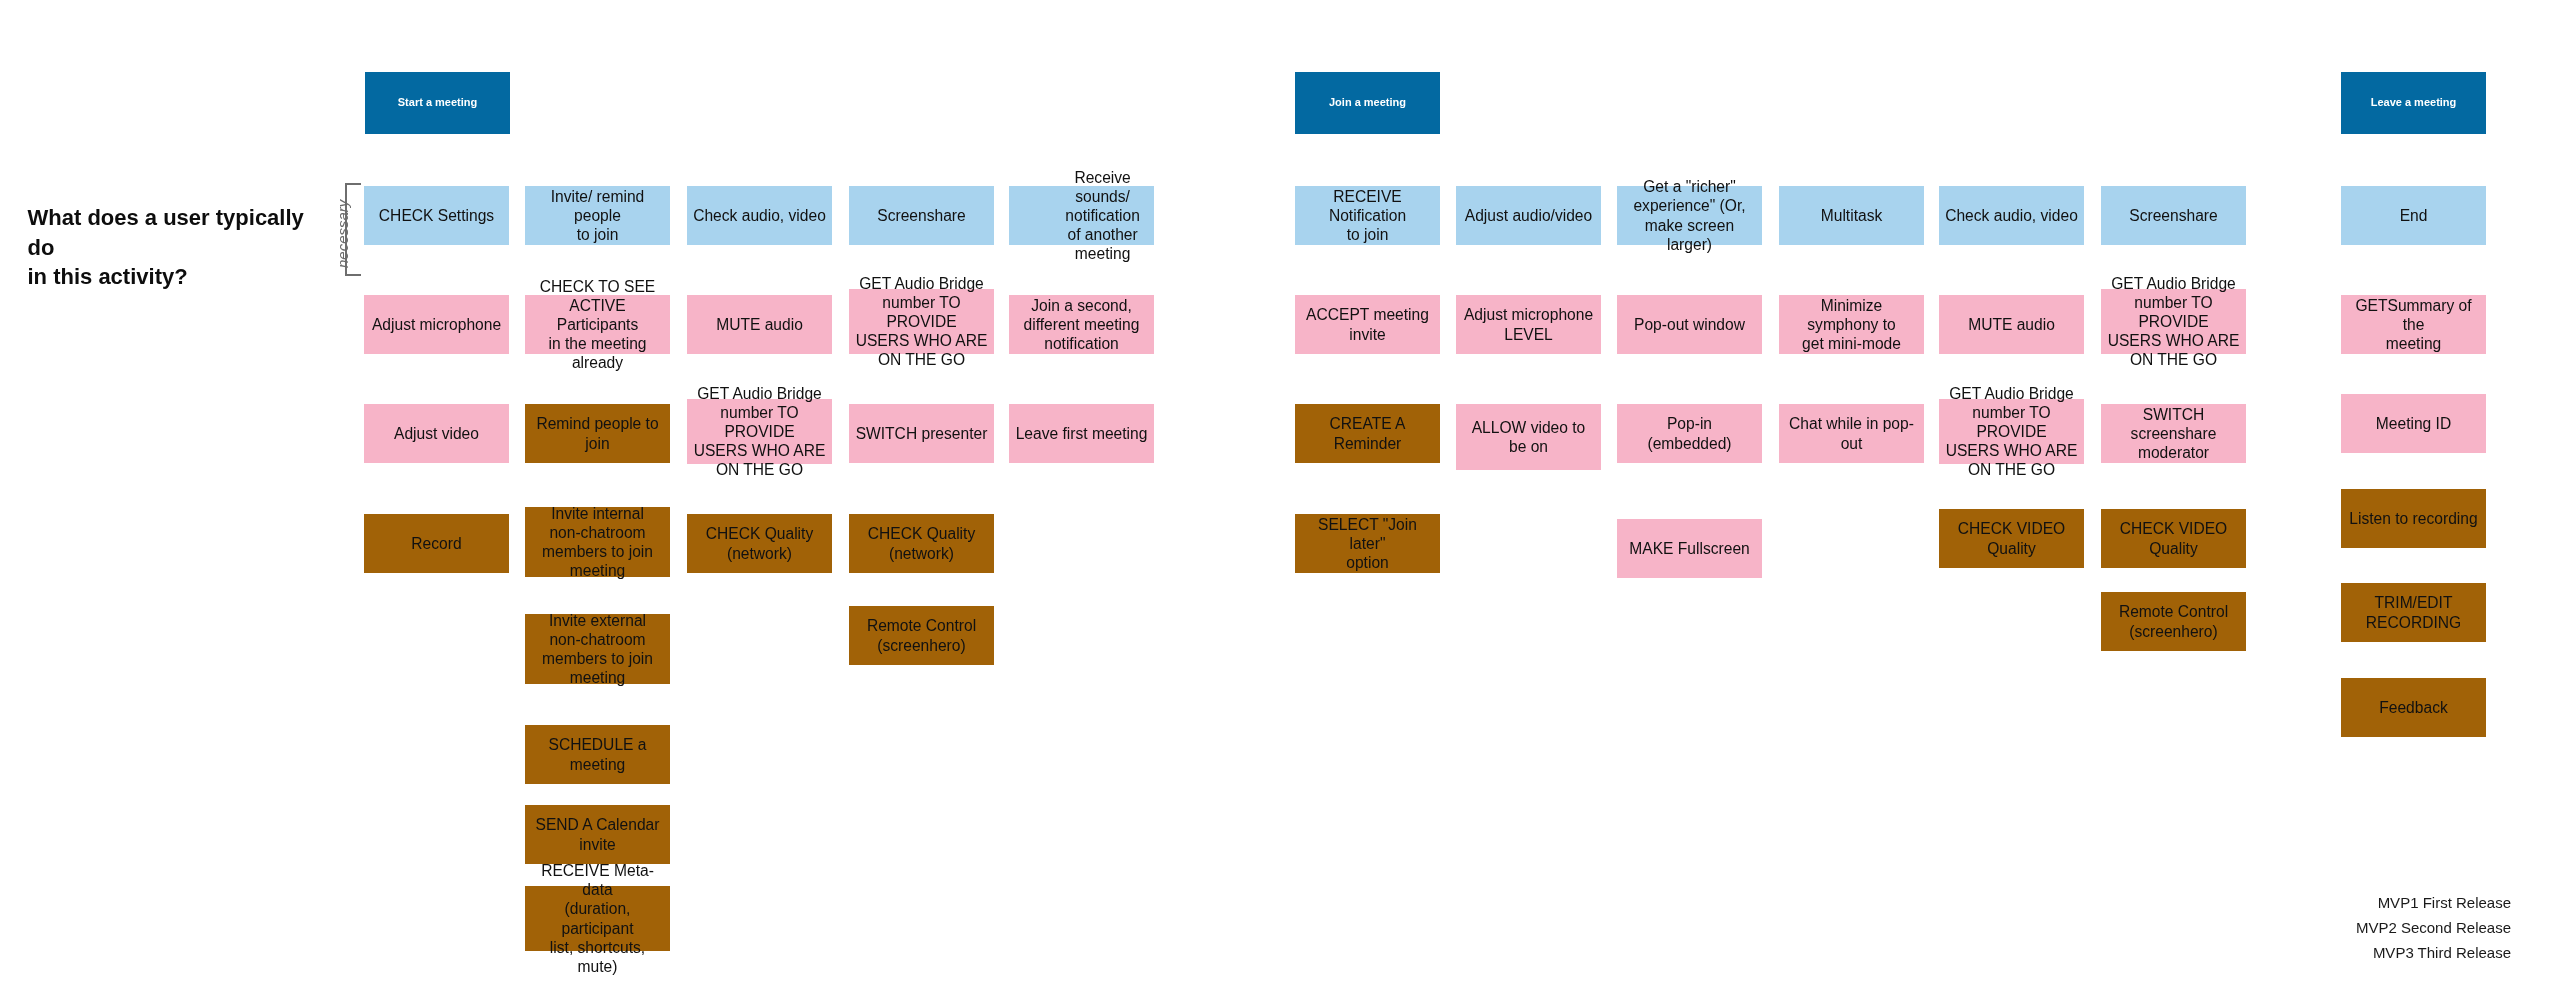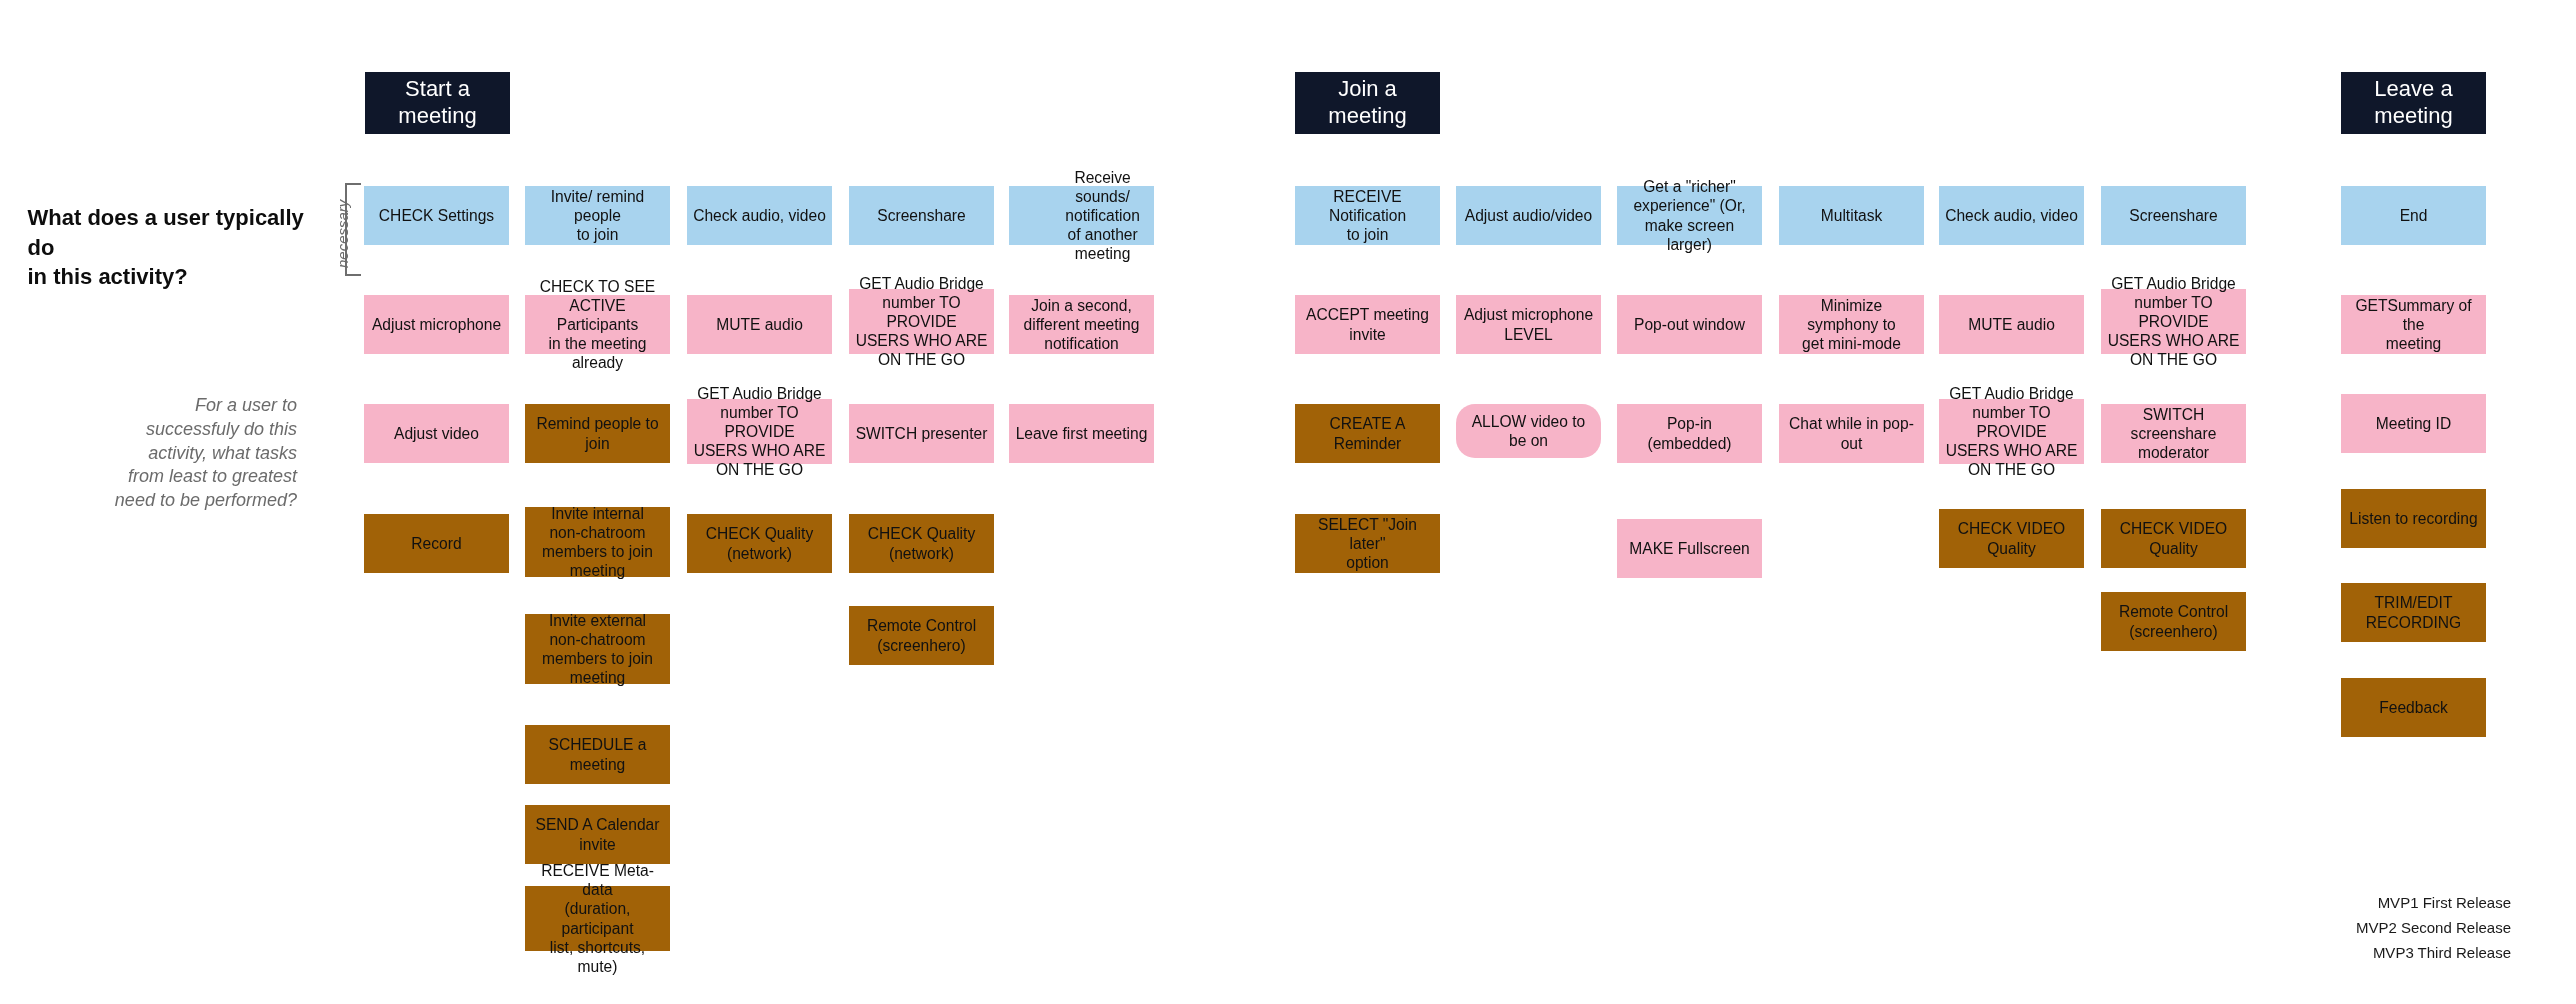--- a/index.html
+++ b/index.html
@@ -56,24 +56,24 @@
     align-items:center;
     justify-content:center;
     text-align:center;
     font-size:15.6px;
     line-height:1.22;
     padding:2.9px 5.8px;
     white-space:pre-line;
     color:#111111;
   }
   .card.activity{
-    background:#0f172a;
+    background:#0369a1;
     color:#ffffff;
-    font-weight:normal;
-    font-size:22px;
+    font-weight:bold;
+    font-size:11px;
   }
   .card.blue{background:#a8d3ee;}
   .card.pink{background:#f7b4c8;}
   .card.teal{background:#a16207;}
 
   
   .legend-item{
     position:absolute;
     font-size:15px;
     color:#1a1a1a;
@@ -83,25 +83,20 @@
 </style>
 </head>
 <body>
 
 <div id="canvas">
 
 
   <div class="qtitle" style="left:27.5px; top:203px; width:304px;">What does a user typically do
 in this activity?</div>
 
-  <div class="ann" style="left:29px; top:394px; width:268px;">For a user to
-successfuly do this
-activity, what tasks
-from least to greatest
-need to be performed?</div>
 
   <div class="bracket" style="left:345px; top:183px; width:16px; height:93px;"></div>
   <div class="bracket-label" style="left:334px; top:268px;">necessary</div>
 
   <div id="cards-layer">
       <div class="card activity" style="left: 365px; top: 72px; width: 145px; height: 62px;">Start a meeting</div>
       <div class="card activity" style="left: 1295px; top: 72px; width: 145px; height: 62px;">Join a meeting</div>
       <div class="card activity" style="left: 2341px; top: 72px; width: 145px; height: 62px;">Leave a meeting</div>
       <div class="card blue" style="left: 364px; top: 186px; width: 145px; height: 59px;">CHECK  Settings</div>
       <div class="card blue" style="left: 525px; top: 186px; width: 145px; height: 59px;">Invite/ remind people
@@ -167,21 +162,21 @@
 LEVEL</div>
       <div class="card pink" style="left: 1617px; top: 295px; width: 145px; height: 59px;">Pop-out window</div>
       <div class="card pink" style="left: 1779px; top: 295px; width: 145px; height: 59px;">Minimize symphony to
 get mini-mode</div>
       <div class="card pink" style="left: 1939px; top: 295px; width: 145px; height: 59px;">MUTE audio</div>
       <div class="card pink" style="left: 2101px; top: 289px; width: 145px; height: 65px;">GET Audio Bridge
 number TO PROVIDE
 USERS WHO ARE
 ON THE GO</div>
       <div class="card teal" style="left: 1295px; top: 404px; width: 145px; height: 59px;">CREATE A Reminder</div>
-      <div class="card pink" style="left: 1456px; top: 404px; width: 145px; height: 54px; border-radius: 19px;">ALLOW video to be on</div>
+      <div class="card pink" style="left: 1456px; top: 404px; width: 145px; height: 66px;">ALLOW video to be on</div>
       <div class="card pink" style="left: 1617px; top: 404px; width: 145px; height: 59px;">Pop-in (embedded)</div>
       <div class="card pink" style="left: 1779px; top: 404px; width: 145px; height: 59px;">Chat while in pop-out</div>
       <div class="card pink" style="left: 1939px; top: 399px; width: 145px; height: 65px;">GET Audio Bridge
 number TO PROVIDE
 USERS WHO ARE
 ON THE GO</div>
       <div class="card pink" style="left: 2101px; top: 404px; width: 145px; height: 59px;">SWITCH screenshare
 moderator</div>
       <div class="card teal" style="left: 1295px; top: 514px; width: 145px; height: 59px;">SELECT "Join later"
 option</div>

